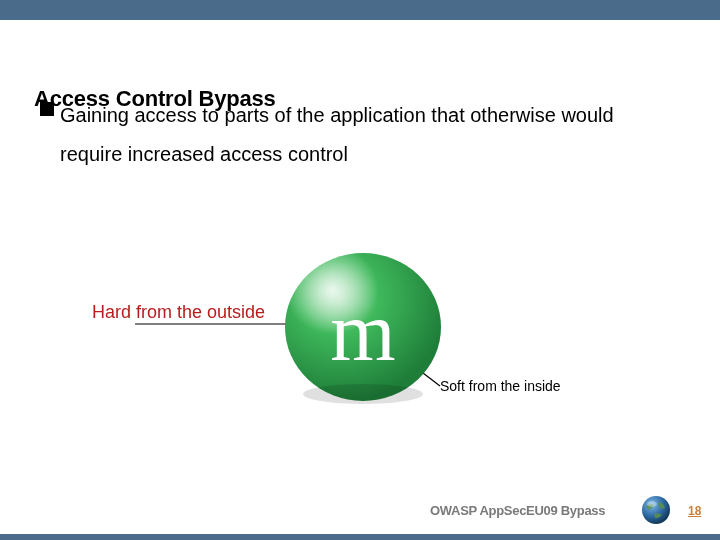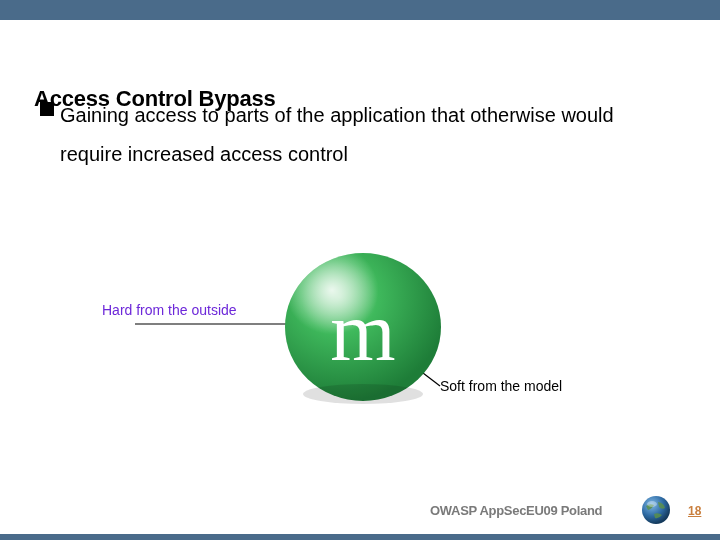--- a/index.html
+++ b/index.html
@@ -5,21 +5,21 @@
   * { margin: 0; padding: 0; box-sizing: border-box; }
   html, body { width: 720px; height: 540px; background: #fff; font-family: Verdana, Arial, sans-serif; overflow: hidden; }
   .slide { position: relative; width: 720px; height: 540px; background: #fff; }
   .top-bar { position: absolute; top: 0; left: 0; width: 720px; height: 20px; background: #4a6b8a; }
   .title { position: absolute; top: 38px; left: 34px; font-size: 22px; font-weight: bold; color: #000; letter-spacing: -0.2px; margin-top: 48px; }
   .bullets { position: absolute; top: 96px; left: 40px; right: 40px; }
   .bullet-row { display: flex; align-items: flex-start; margin-bottom: 4px; }
   .sq { width: 14px; height: 14px; background: #000; flex: 0 0 14px; margin-top: 6px; margin-right: 6px; }
   .bt { font-size: 20px; line-height: 39px; color: #000; }
   .illustration { position: absolute; top: 238px; left: 0; width: 720px; height: 220px; }
-  .hard-label { position: absolute; top: 64px; left: 92px; font-size: 14px; color: #6d28d9; margin-left: 10px; }
+  .hard-label { position: absolute; top: 64px; left: 92px; font-size: 18px; color: #b91c1c; }
   .soft-label { position: absolute; top: 140px; left: 440px; font-size: 14px; color: #000; }
   .candy { position: absolute; top: 4px; left: 278px; width: 170px; height: 170px; }
   .arrow { position: absolute; }
   .arrow-line { stroke: #000; stroke-width: 1.2; fill: none; }
   .arrow-head { fill: #000; }
   .footer-bar { position: absolute; bottom: 0; left: 0; width: 720px; height: 6px; background: #4a6b8a; }
   .footer-text { position: absolute; bottom: 22px; left: 430px; font-size: 13px; font-weight: bold; color: #7a7a7a; font-family: Arial, sans-serif; letter-spacing: -0.3px; }
   .globe { position: absolute; bottom: 14px; left: 640px; width: 32px; height: 32px; }
   .page-num { position: absolute; bottom: 22px; left: 688px; font-size: 12px; font-weight: bold; color: #c97f3e; font-family: Arial, sans-serif; text-decoration: underline; }
 </style>
@@ -33,21 +33,21 @@
 
   <div class="bullets">
     <div class="bullet-row">
       <div class="sq"></div>
       <div class="bt">Gaining access to parts of the application that otherwise would require increased access control</div>
     </div>
   </div>
 
   <div class="illustration">
     <div class="hard-label">Hard from the outside</div>
-    <div class="soft-label">Soft from the model</div>
+    <div class="soft-label">Soft from the inside</div>
 
     <svg class="arrow" style="top:78px; left:130px; width:180px; height:50px;" viewBox="0 0 180 50">
       <line class="arrow-line" x1="5" y1="8" x2="160" y2="8"></line>
       <polygon class="arrow-head" points="160,4 170,8 160,12"></polygon>
     </svg>
 
     <svg class="arrow" style="top:90px; left:360px; width:90px; height:70px;" viewBox="0 0 90 70">
       <line class="arrow-line" x1="80" y1="58" x2="12" y2="6"></line>
       <polygon class="arrow-head" points="16,12 4,0 10,14"></polygon>
     </svg>
@@ -64,21 +64,21 @@
           <stop offset="100%" stop-color="rgba(255,255,255,0)"></stop>
         </radialGradient>
       </defs>
       <ellipse cx="85" cy="85" rx="78" ry="74" fill="url(#shellGrad)"></ellipse>
       <ellipse cx="85" cy="85" rx="78" ry="74" fill="url(#hl)"></ellipse>
       <ellipse cx="85" cy="152" rx="60" ry="10" fill="rgba(0,0,0,0.12)"></ellipse>
       <text x="85" y="118" text-anchor="middle" font-family="Georgia, 'Times New Roman', serif" font-size="84" font-weight="normal" fill="#ffffff">m</text>
     </svg>
   </div>
 
-  <div class="footer-text">OWASP AppSecEU09 Poland</div>
+  <div class="footer-text">OWASP AppSecEU09 Bypass</div>
 
   <svg class="globe" viewBox="0 0 32 32">
     <defs>
       <radialGradient id="globeG" cx="35%" cy="30%" r="70%">
         <stop offset="0%" stop-color="#7fb8e6"></stop>
         <stop offset="60%" stop-color="#2d6aa3"></stop>
         <stop offset="100%" stop-color="#143a5c"></stop>
       </radialGradient>
     </defs>
     <circle cx="16" cy="16" r="14" fill="url(#globeG)"></circle>

